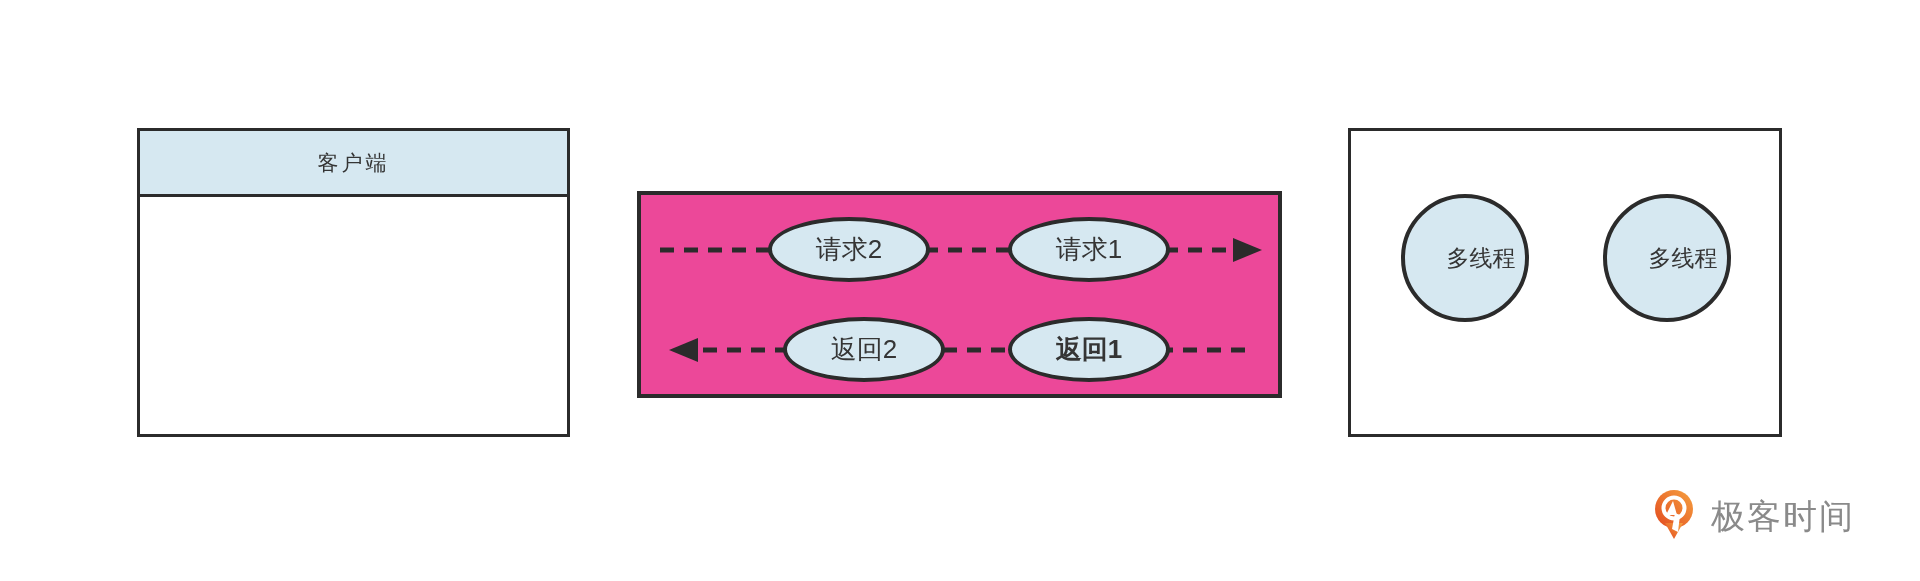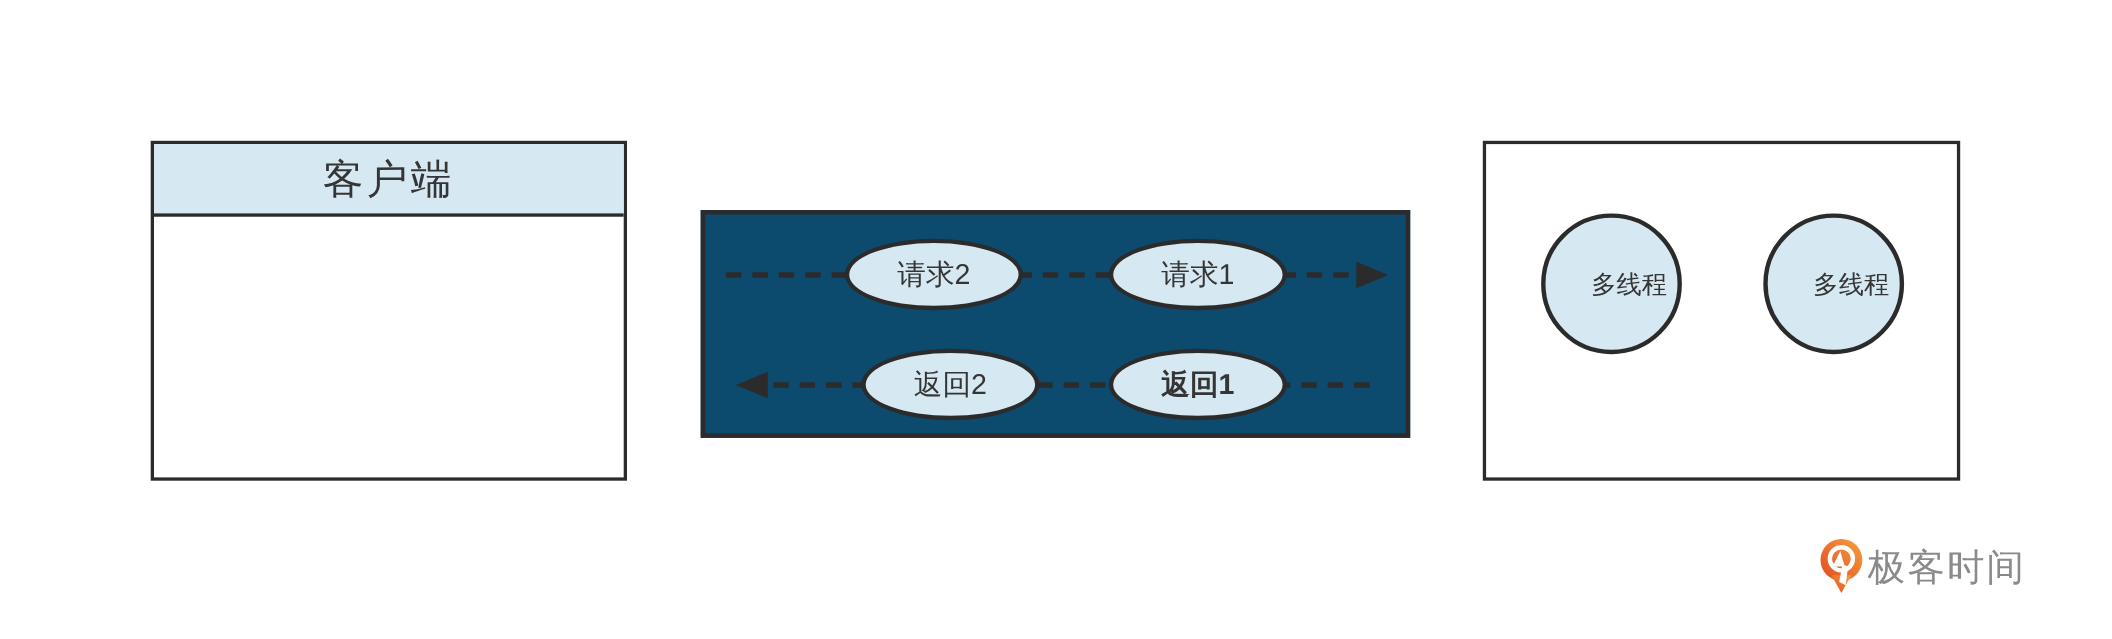--- a/index.html
+++ b/index.html
@@ -28,21 +28,21 @@
   }
   .entity-box.client{left:137px;top:128px;width:433px;height:309px;}
   .entity-box.server{left:1348px;top:128px;width:434px;height:309px;}
   .entity-header{
     height:66px;
     border-bottom:3px solid var(--stroke);
     background:var(--fill);
     display:flex;align-items:center;justify-content:center;
   }
   .entity-title{
-    font-size:37px;
+    font-size:21px;
     color:var(--text);
     letter-spacing:3px;
   }
   .entity-body{position:relative;height:237px;}
 
   
   .thread-circle{
     position:absolute;
     width:128px;height:128px;
     border-radius:50%;
@@ -52,42 +52,42 @@
   }
   .thread-circle.t1{left:50px;top:63px;}
   .thread-circle.t2{left:252px;top:63px;}
   .thread-label{font-size:23px;color:var(--text);margin-left:32px;}
 
   
   .channel-box{
     position:absolute;
     left:637px;top:191px;width:645px;height:207px;
     border:4px solid var(--stroke);
-    background:#0c4a6e;
+    background:#ec4899;
   }
   .channel-svg{position:absolute;left:0;top:0;}
   .msg-ellipse{
     position:absolute;
     width:162px;height:65px;
     border:4px solid var(--stroke);
     border-radius:50%;
     background:var(--fill);
     display:flex;align-items:center;justify-content:center;
   }
   .msg-ellipse.req2{left:127px;top:22px;}
   .msg-ellipse.req1{left:367px;top:22px;}
   .msg-ellipse.ret2{left:142px;top:122px;}
   .msg-ellipse.ret1{left:367px;top:122px;font-weight:bold;}
   .msg-label{font-size:26px;color:var(--text);}
 
   
   .logo{
     position:absolute;
     left:1652px;top:488px;
-    display:flex;align-items:center;gap:2px;
+    display:flex;align-items:center;gap:15px;
   }
   .logo-text{
     font-size:34px;
     font-weight:500;
     color:var(--logo-gray);
     letter-spacing:2px;
     line-height:1;
   }
 </style>
 </head>

